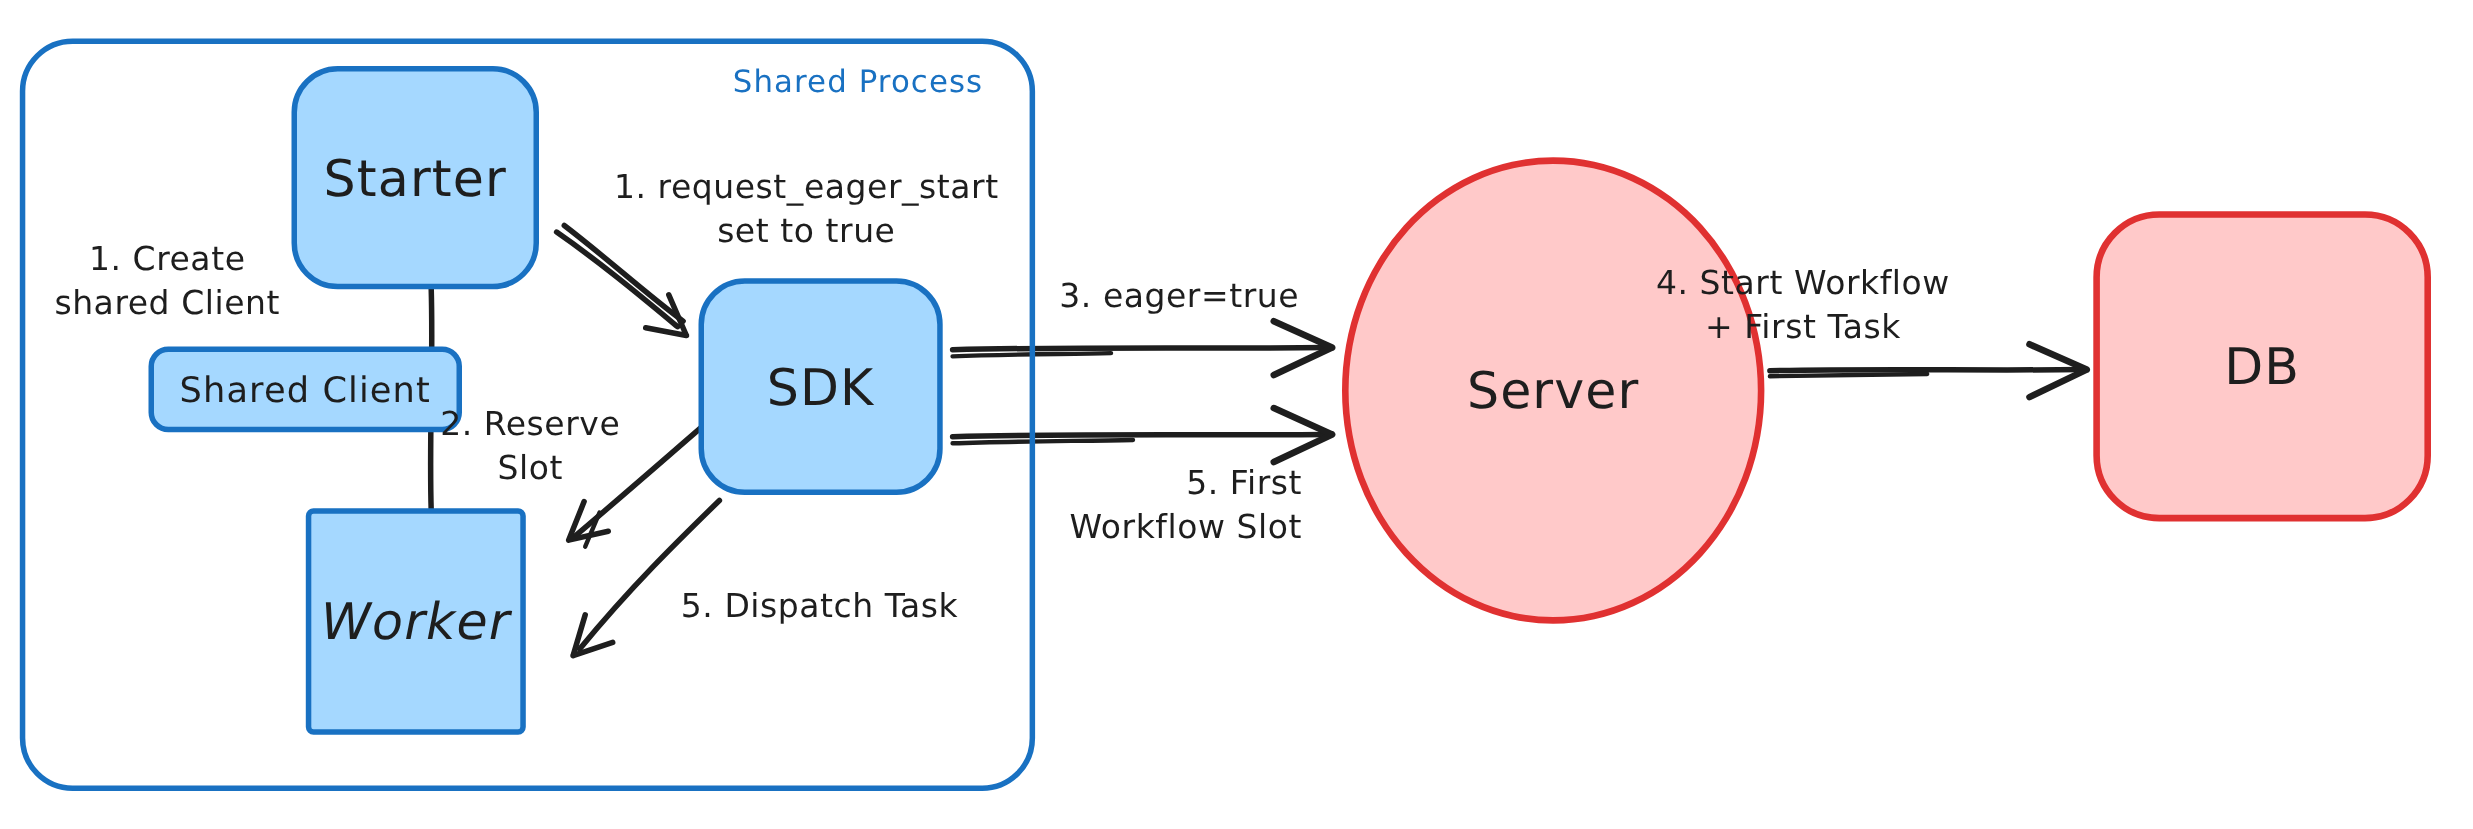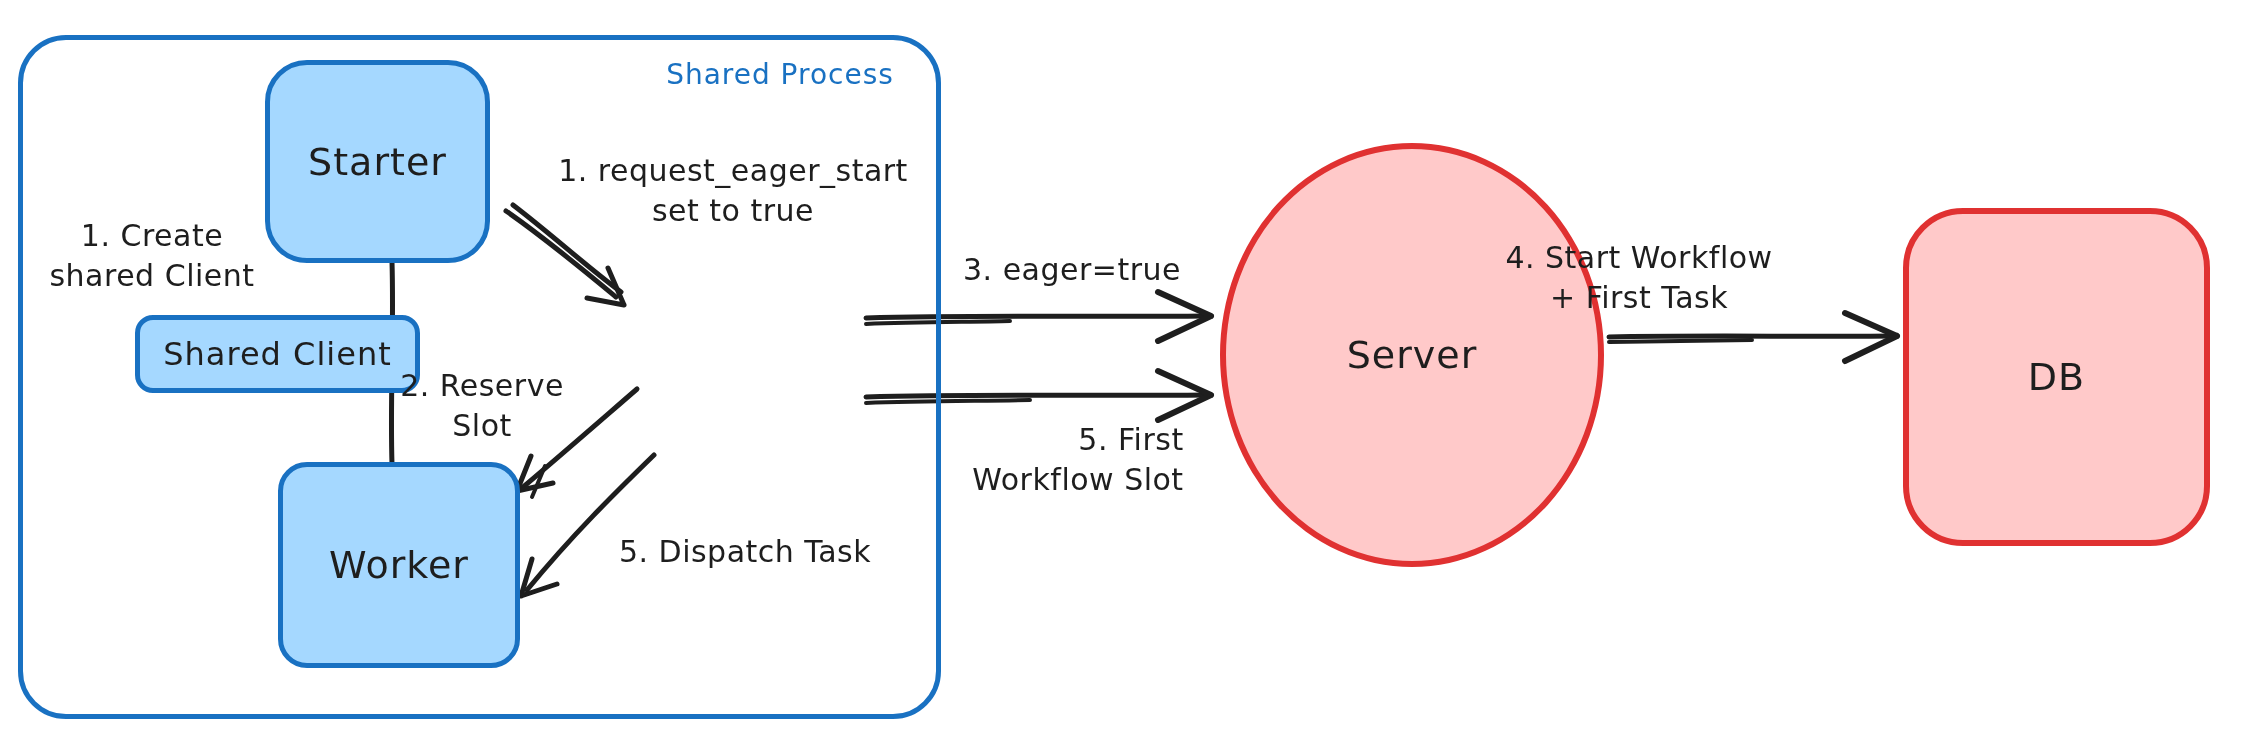--- a/index.html
+++ b/index.html
@@ -19,21 +19,21 @@
     color:var(--ink);
     overflow:hidden;
   }
   svg.wires{position:absolute;left:0;top:0;}
   .node{
     position:absolute;
     display:flex;align-items:center;justify-content:center;
     background:var(--blue-fill);
     border:5px solid var(--blue-stroke);
     box-sizing:border-box;
-    font-size:38px;
+    font-size:46px;
     letter-spacing:1px;
   }
   .node.red{background:var(--red-fill);border-color:var(--red-stroke);border-width:6px;}
   .container-frame{
     position:absolute;
     left:18px;top:35px;width:923px;height:684px;
     border:5px solid var(--blue-stroke);
     border-radius:48px;
     box-sizing:border-box;
     background:transparent;
@@ -42,24 +42,24 @@
     position:absolute;
     left:780px;top:58px;
     transform:translateX(-50%);
     color:var(--blue-stroke);
     font-size:28px;
     letter-spacing:1px;
     white-space:nowrap;
   }
   #node-starter{left:265px;top:60px;width:225px;height:203px;border-radius:42px;}
   #node-shared-client{left:135px;top:315px;width:285px;height:78px;border-radius:18px;font-size:32px;}
-  #node-worker{left:278px;top:462px;width:242px;height:206px;border-radius:29px;}
+  #node-worker{left:278px;top:462px;width:200px;height:206px;border-radius:7px;font-style:italic;}
   #node-sdk{left:635px;top:253px;width:222px;height:197px;border-radius:42px;}
   #node-server{left:1220px;top:143px;width:384px;height:424px;border-radius:50%;align-items:center;}
-  #node-db{left:1903px;top:192px;width:307px;height:338px;border-radius:60px;margin-top:16px;}
+  #node-db{left:1903px;top:192px;width:307px;height:282px;border-radius:60px;}
   .note{
     position:absolute;
     transform:translateX(-50%);
     text-align:center;
     font-size:30px;
     line-height:40px;
     letter-spacing:0.5px;
     white-space:nowrap;
   }
   #note-create-shared-client{left:152px;top:216px;}
@@ -125,20 +125,23 @@
   </div>
 
   <div class="node" id="node-shared-client">
     <span>Shared Client</span>
   </div>
 
   <div class="node" id="node-worker">
     <span>Worker</span>
   </div>
 
+  <div class="node" id="node-sdk">
+    <span>SDK</span>
+  </div>
 
   <div class="node red" id="node-server">
     <span>Server</span>
   </div>
 
   <div class="node red" id="node-db">
     <span>DB</span>
   </div>
 
   <div class="note" id="note-create-shared-client">

